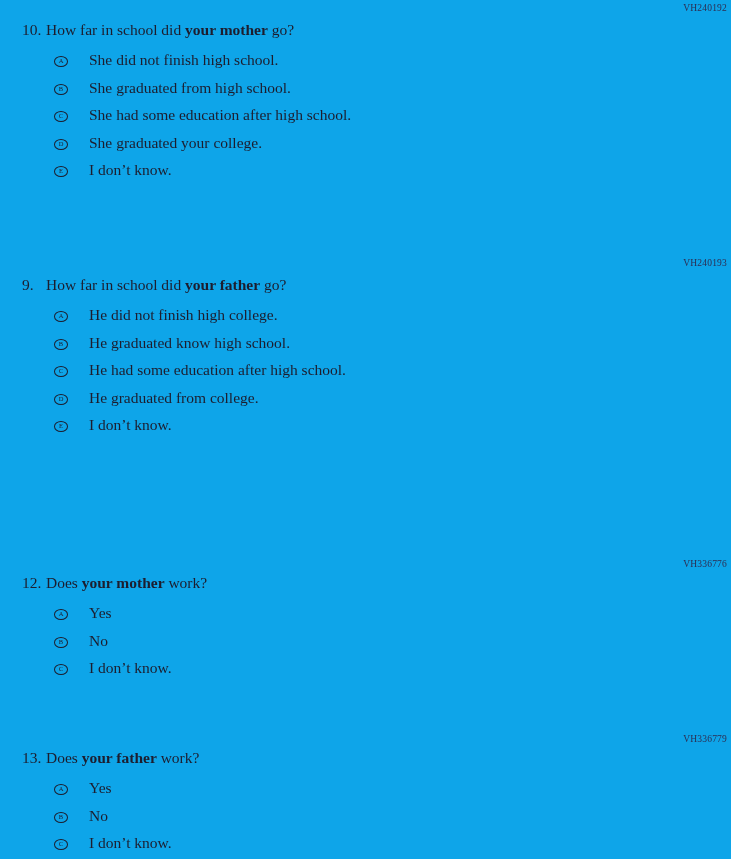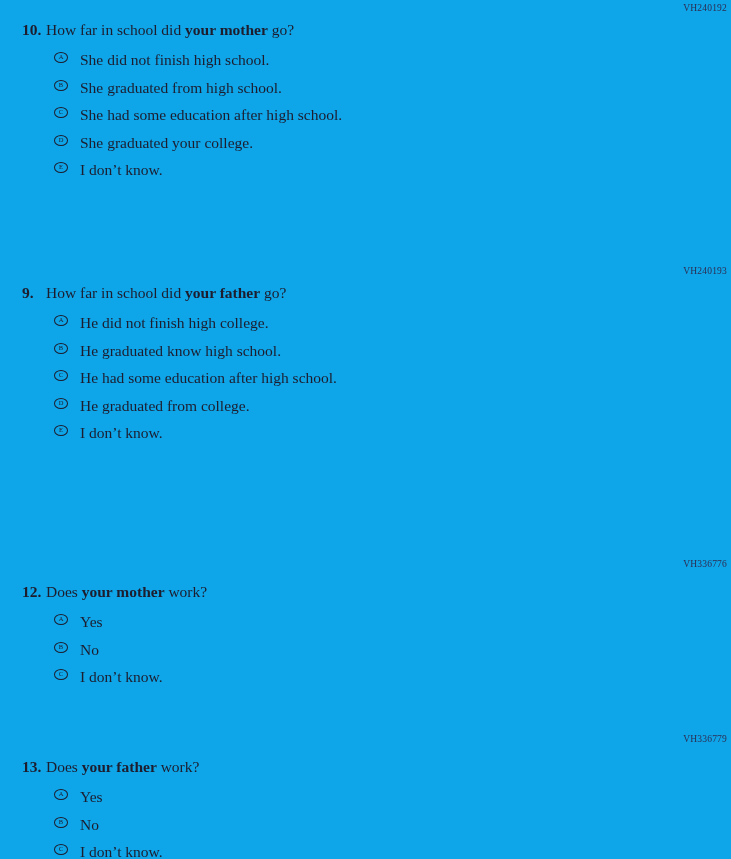--- a/index.html
+++ b/index.html
@@ -7,48 +7,48 @@
     position: relative;
     width: 731px;
     height: 859px;
     background: #0ea5e9;
     font-family: "Liberation Serif", "DejaVu Serif", serif;
     color: #1d1d2e;
     overflow: hidden;
   }
   .section { position: absolute; left: 0; width: 731px; }
   .s0 { top: 3px; }
-  .s1 { top: 266px; }
+  .s1 { top: 258px; }
   .s2 { top: 559px; }
   .s3 { top: 734px; }
 
   .code {
     text-align: right;
     padding-right: 4px;
     font-size: 9.5px;
     line-height: 11px;
     letter-spacing: 0.2px;
     color: #2d2d52;
   }
 
   .qline {
     margin: 8px 0 0 22px;
     font-size: 15.5px;
     line-height: 15px;
     white-space: nowrap;
   }
-  .tight .qline { margin-top: 14px; }
-  .qnum { font-weight: bold; display: inline-block; width: 24px; }
+  .tight .qline { margin-top: 5px; }
+  .qnum { font-weight: normal; display: inline-block; width: 24px; }
   .b { font-weight: bold; }
 
   .opts { list-style: none; margin: 15px 0 0 54px; padding: 0; }
   .opt {
     display: flex;
-    align-items: flex-start;
-    gap: 12px;
+    align-items: flex-end;
+    gap: 21px;
     height: 15px;
     margin-bottom: 12.5px;
     cursor: default;
   }
   .bubble {
     flex: none;
     width: 12px;
     height: 9px;
     border: 1.3px solid #1d1d2e;
     border-radius: 50%;

